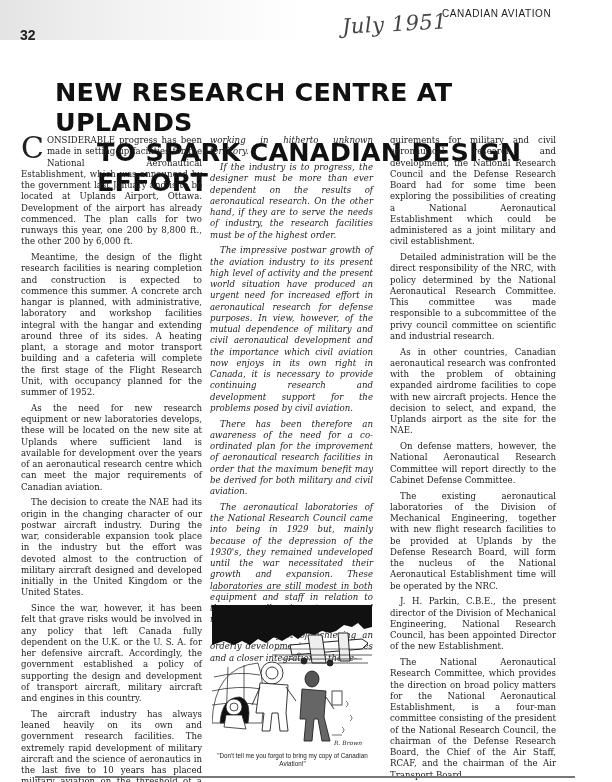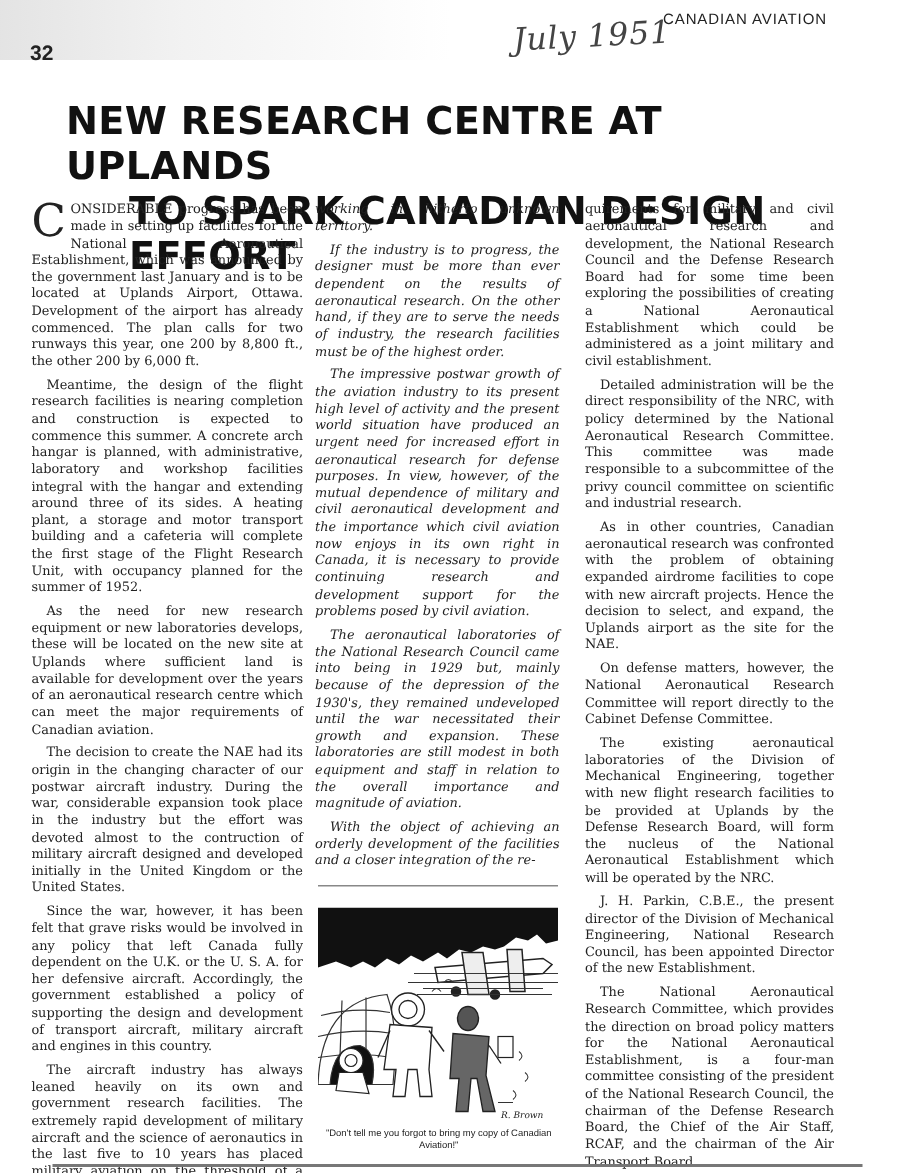--- a/index.html
+++ b/index.html
@@ -71,48 +71,49 @@
 </style>
 </head>
 <body>
 
 <div class="page-tone"></div>
 
 <div class="page-number">32</div>
 <div class="handwritten-date">July 1951</div>
 <div class="magazine-name">CANADIAN AVIATION</div>
 
-<h1 class="headline" style="margin:4px;">
+<h1 class="headline" style="margin:15px;">
   <span class="line1">NEW RESEARCH CENTRE AT UPLANDS</span>
   <span class="line2">TO SPARK CANADIAN DESIGN EFFORT</span>
 </h1>
 
 <div class="column col1">
   <p class="first"><span class="dropcap">C</span><span>ONSIDERABLE progress has been made in setting up facilities for the National Aeronautical Establishment, which was announced by the government last January and is to be located at Uplands Airport, Ottawa. Development of the airport has already commenced. The plan calls for two runways this year, one 200 by 8,800 ft., the other 200 by 6,000 ft.</span></p>
   <p>Meantime, the design of the flight research facilities is nearing completion and construction is expected to commence this summer. A concrete arch hangar is planned, with administrative, laboratory and workshop facilities integral with the hangar and extending around three of its sides. A heating plant, a storage and motor transport building and a cafeteria will complete the first stage of the Flight Research Unit, with occupancy planned for the summer of 1952.</p>
   <p>As the need for new research equipment or new laboratories develops, these will be located on the new site at Uplands where sufficient land is available for development over the years of an aeronautical research centre which can meet the major requirements of Canadian aviation.</p>
   <p>The decision to create the NAE had its origin in the changing character of our postwar aircraft industry. During the war, considerable expansion took place in the industry but the effort was devoted almost to the contruction of military aircraft designed and developed initially in the United Kingdom or the United States.</p>
   <p>Since the war, however, it has been felt that grave risks would be involved in any policy that left Canada fully dependent on the U.K. or the U. S. A. for her defensive aircraft. Accordingly, the government established a policy of supporting the design and development of transport aircraft, military aircraft and engines in this country.</p>
   <p>The aircraft industry has always leaned heavily on its own and government research facilities. The extremely rapid development of military aircraft and the science of aeronautics in the last five to 10 years has placed military aviation on the threshold of a new era of unbounded possibilities. At the same time, the problems facing the aircraft designer have grown in magnitude and in many cases he is</p>
 </div>
 
 <div class="column col2">
   <p class="first">working in hitherto unknown territory.</p>
   <p>If the industry is to progress, the designer must be more than ever dependent on the results of aeronautical research. On the other hand, if they are to serve the needs of industry, the research facilities must be of the highest order.</p>
   <p>The impressive postwar growth of the aviation industry to its present high level of activity and the present world situation have produced an urgent need for increased effort in aeronautical research for defense purposes. In view, however, of the mutual dependence of military and civil aeronautical development and the importance which civil aviation now enjoys in its own right in Canada, it is necessary to provide continuing research and development support for the problems posed by civil aviation.</p>
+  <p>There has been therefore an awareness of the need for a co-ordinated plan for the improvement of aeronautical research facilities in order that the maximum benefit may be derived for both military and civil aviation.</p>
   <p>The aeronautical laboratories of the National Research Council came into being in 1929 but, mainly because of the depression of the 1930's, they remained undeveloped until the war necessitated their growth and expansion. These laboratories are still modest in both equipment and staff in relation to the overall importance and magnitude of aviation.</p>
   <p>With the object of achieving an orderly development of the facilities and a closer integration of the re-</p>
 </div>
 
 <div class="column col3">
   <p class="first">quirements for military and civil aeronautical research and development, the National Research Council and the Defense Research Board had for some time been exploring the possibilities of creating a National Aeronautical Establishment which could be administered as a joint military and civil establishment.</p>
   <p>Detailed administration will be the direct responsibility of the NRC, with policy determined by the National Aeronautical Research Committee. This committee was made responsible to a subcommittee of the privy council committee on scientific and industrial research.</p>
   <p>As in other countries, Canadian aeronautical research was confronted with the problem of obtaining expanded airdrome facilities to cope with new aircraft projects. Hence the decision to select, and expand, the Uplands airport as the site for the NAE.</p>
   <p>On defense matters, however, the National Aeronautical Research Committee will report directly to the Cabinet Defense Committee.</p>
-  <p>The existing aeronautical laboratories of the Division of Mechanical Engineering, together with new flight research facilities to be provided at Uplands by the Defense Research Board, will form the nucleus of the National Aeronautical Establishment which will be operated by the NRC.</p>
+  <p>The existing aeronautical laboratories of the Division of Mechanical Engineering, together with new flight research facilities to be provided at Uplands by the Defense Research Board, will form the nucleus of the National Aeronautical Establishment time will be operated by the NRC.</p>
   <p>J. H. Parkin, C.B.E., the present director of the Division of Mechanical Engineering, National Research Council, has been appointed Director of the new Establishment.</p>
   <p>The National Aeronautical Research Committee, which provides the direction on broad policy matters for the National Aeronautical Establishment, is a four-man committee consisting of the president of the National Research Council, the chairman of the Defense Research Board, the Chief of the Air Staff, RCAF, and the chairman of the Air Transport Board.</p>
 
 </div>
 
 <div class="cartoon-rule"></div>
 <div class="cartoon">
   <svg width="160" height="142" viewBox="0 0 160 142">
 
     <path d="M0,0 H160 V22 L152,24 L146,18 L140,22 L132,20 L124,26 L118,28 L110,26 L102,30 L94,28 L86,34 L80,30 L70,36 L62,32 L54,38 L46,34 L38,40 L30,36 L22,40 L12,36 L0,40 Z" fill="#111"></path>

